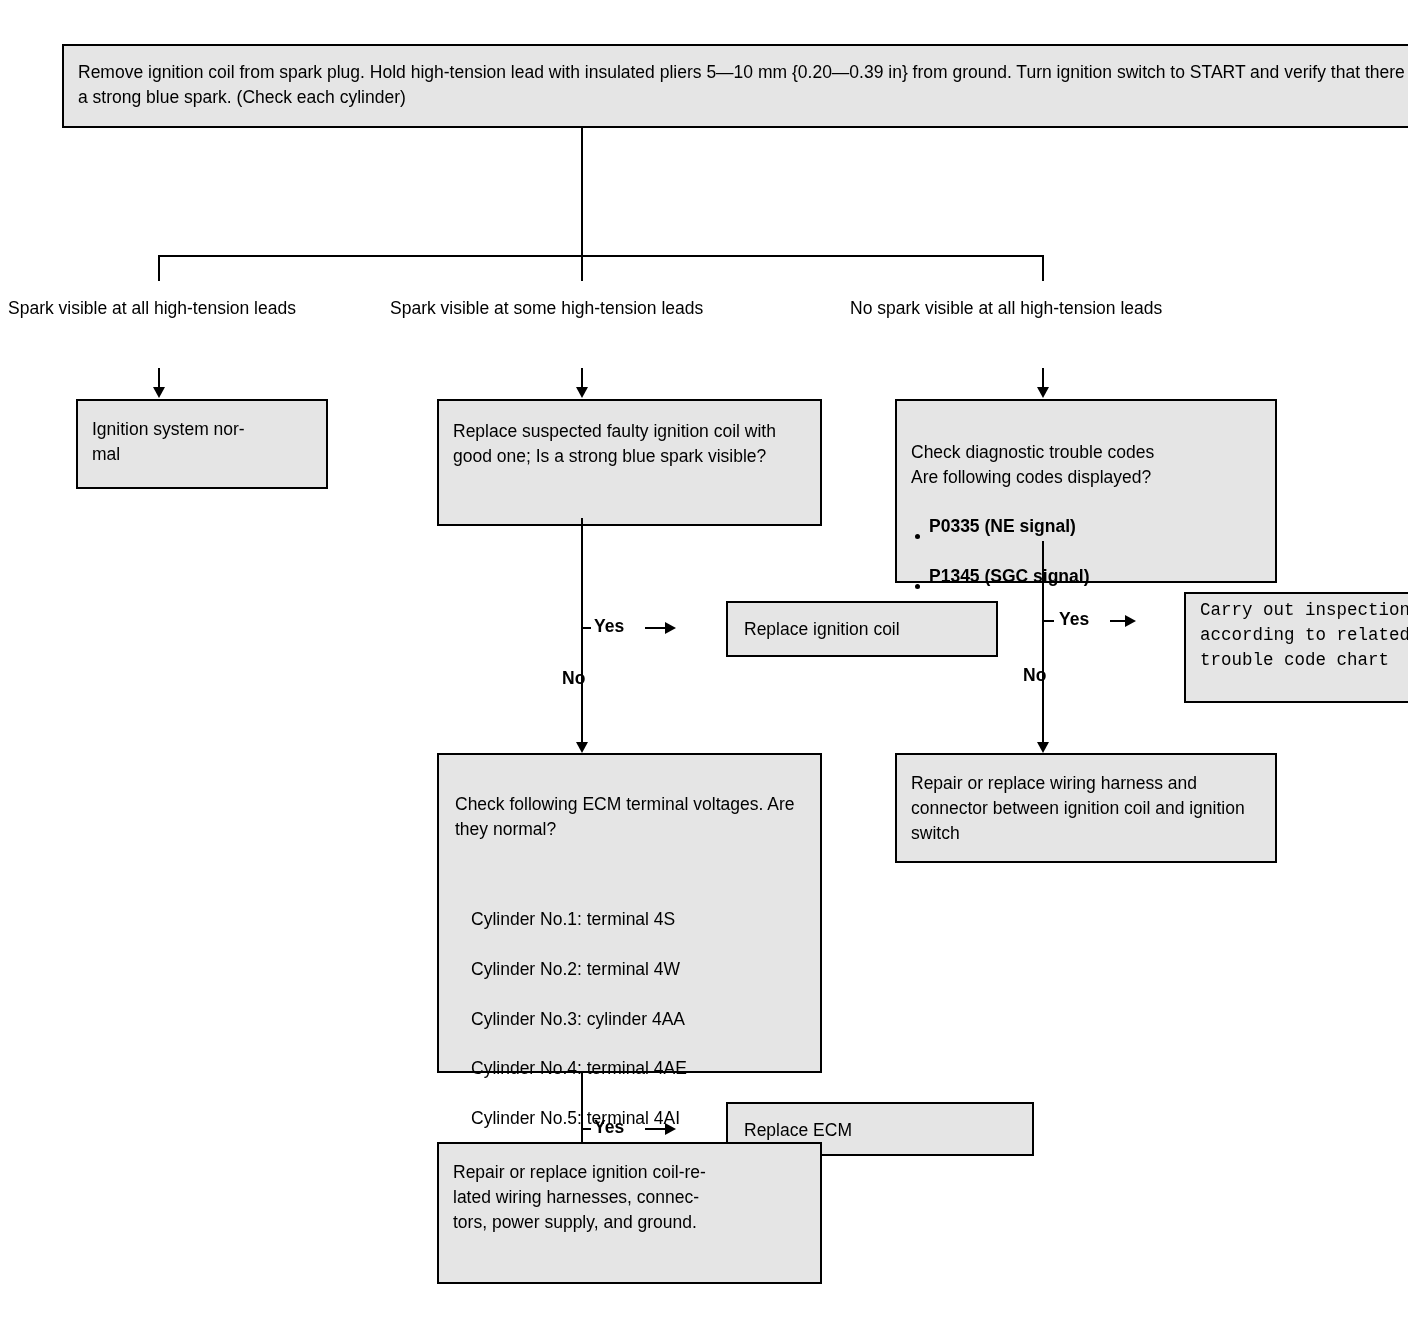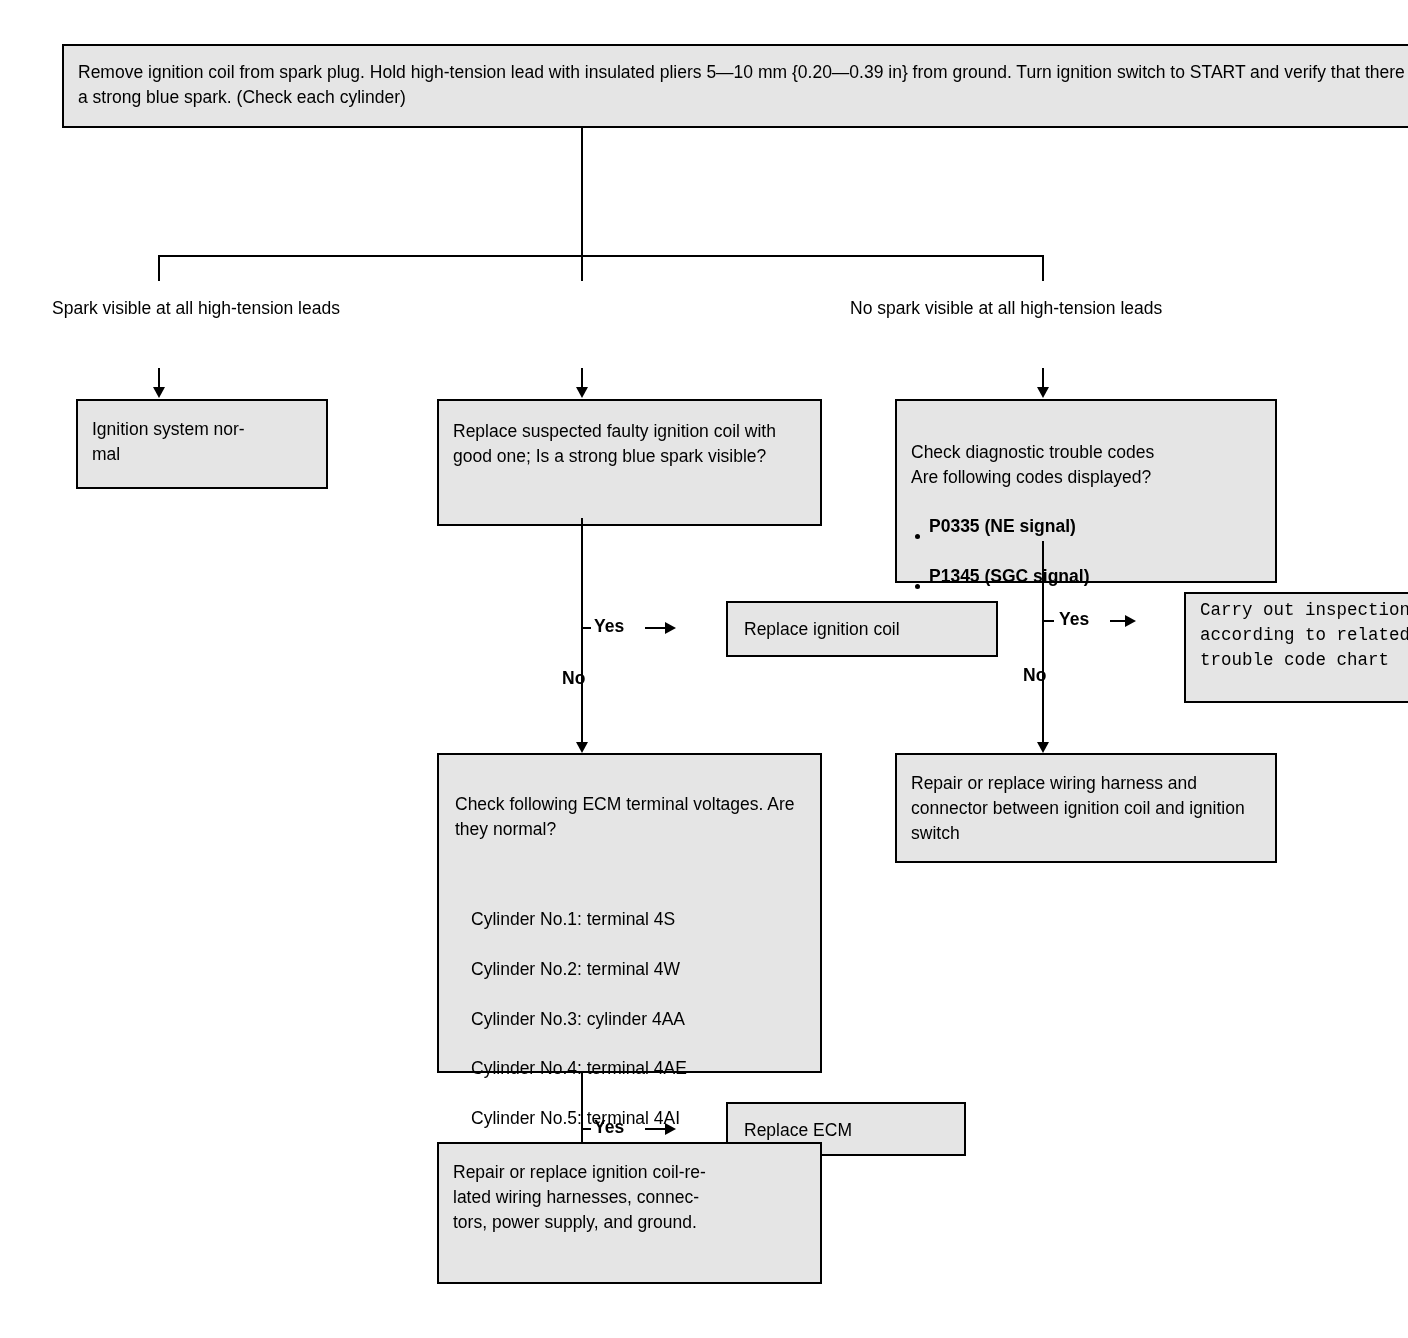--- a/index.html
+++ b/index.html
@@ -97,21 +97,22 @@
   <div class="box" style="left:14px; top:44px; width:1380px; height:84px; padding:14px 14px;">Remove ignition coil from spark plug. Hold high-tension lead with insulated pliers 5—10 mm {0.20—0.39 in} from ground. Turn ignition switch to START and verify that there is a strong blue spark. (Check each cylinder)</div>
 
   <div class="vline" style="left:581px; top:128px; height:127px;"></div>
 
   <div class="hline" style="left:158px; top:255px; width:886px;"></div>
 
   <div class="vline" style="left:158px; top:255px; height:26px;"></div>
   <div class="vline" style="left:581px; top:255px; height:26px;"></div>
   <div class="vline" style="left:1042px; top:255px; height:26px;"></div>
 
-  <div class="label" style="left:16px; top:296px; width:360px;text-align:center;">Spark visible at all high-tension leads</div>
+  <div class="label" style="left:8px; top:296px; width:360px;">Spark visible at all high-tension leads</div>
+  <div class="label" style="left:390px; top:296px; width:420px;">Spark visible at some high-tension leads</div>
   <div class="label" style="left:850px; top:296px; width:400px;">No spark visible at all high-tension leads</div>
 
   <div class="vline" style="left:158px; top:368px; height:27px;"></div>
   <div class="arrow-down" style="left:153px; top:387px;"></div>
 
   <div class="vline" style="left:581px; top:368px; height:27px;"></div>
   <div class="arrow-down" style="left:576px; top:387px;"></div>
 
   <div class="vline" style="left:1042px; top:368px; height:27px;"></div>
   <div class="arrow-down" style="left:1037px; top:387px;"></div>
@@ -170,19 +171,19 @@
   </div>
 
   <div class="vline" style="left:581px; top:1073px; height:140px;"></div>
   <div class="tick" style="left:581px; top:1128px; width:10px;"></div>
   <div class="yn" style="left:594px; top:1117px;">Yes</div>
   <div class="hline" style="left:645px; top:1128px; width:22px;"></div>
   <div class="arrow-right" style="left:665px; top:1123px;"></div>
   <div class="yn" style="left:562px; top:1155px;">No</div>
   <div class="arrow-down" style="left:576px; top:1203px;"></div>
 
-  <div class="box" style="left:678px; top:1102px; width:240px; height:54px; padding:14px 16px;">Replace ECM</div>
+  <div class="box" style="left:678px; top:1102px; width:308px; height:54px; padding:14px 16px;">Replace ECM</div>
 
   <div class="box" style="left:389px; top:1142px; width:385px; height:142px; padding:16px 14px;">Repair or replace ignition coil-re-
 lated wiring harnesses, connec-
 tors, power supply, and ground.</div>
 
 </div>
 
 </body></html>

